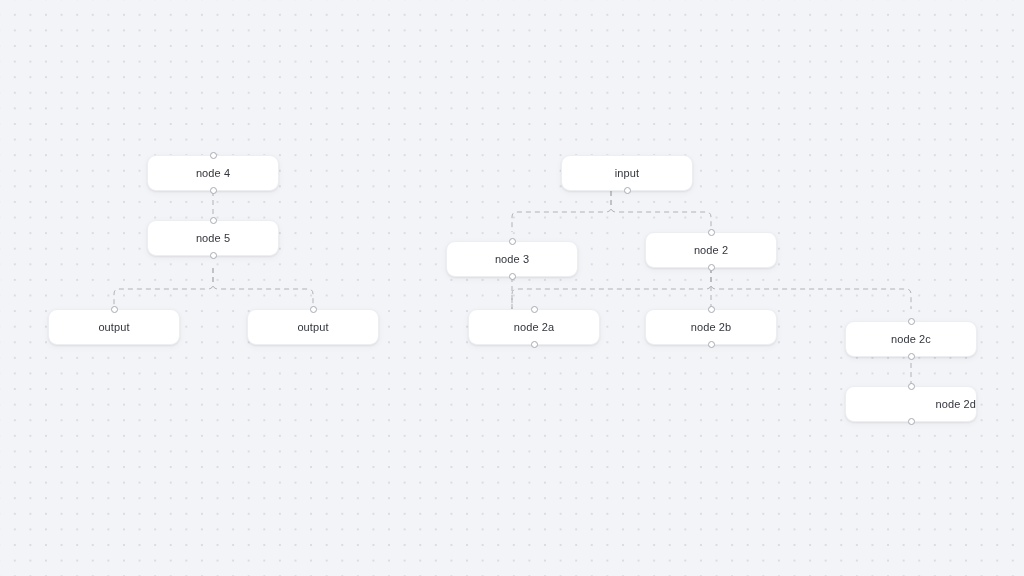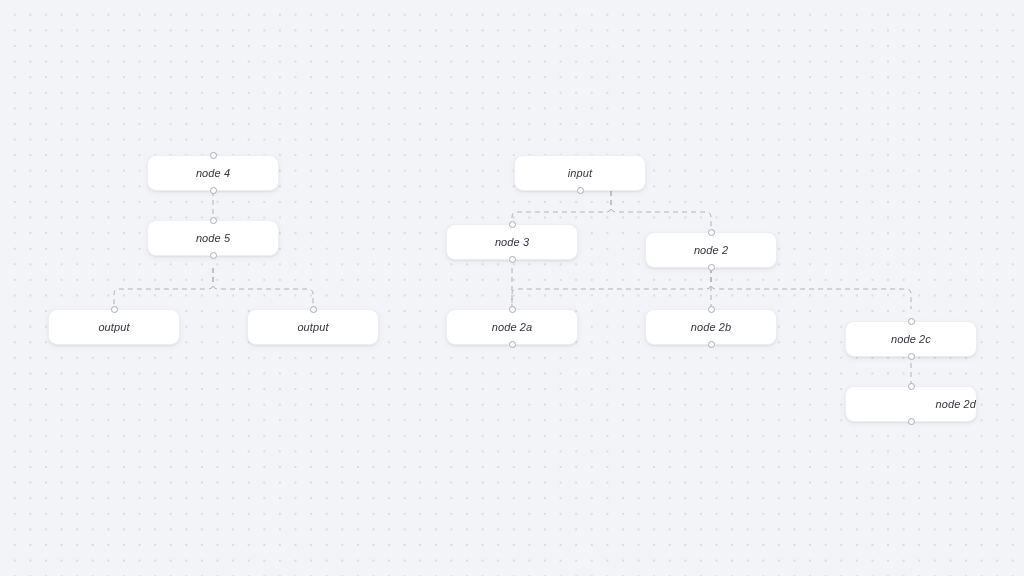--- a/index.html
+++ b/index.html
@@ -18,21 +18,21 @@
   .node {
     position:absolute;
     background:#ffffff;
     border:1px solid #eceef2;
     border-radius:9px;
     box-shadow:0 1px 2px rgba(22,28,45,0.07), 0 2px 7px rgba(22,28,45,0.045);
     display:flex; align-items:center; justify-content:center;
     font-size:11px; color:#32353c; letter-spacing:0.1px;
     user-select:none;
   }
-  .node .label { pointer-events:none;font-style:italic; }
+  .node .label { pointer-events:none; }
   .handle {
     position:absolute; left:50%; width:7px; height:7px;
     margin-left:-3.5px; border-radius:50%;
     background:#ffffff; border:1px solid #a8abb4; box-sizing:border-box;
   }
   .handle.top { top:-4px; }
   .handle.bottom { bottom:-4px; }
 </style>
 </head>
 <body>
@@ -48,48 +48,48 @@
       <path d="M 711 268 L 711 284 Q 711 289 706 289 L 517 289 Q 512 289 512 294 L 512 309" fill="none" stroke="#b1b1b7" stroke-width="1" stroke-dasharray="5 4"></path>
       <path d="M 711 268 L 711 309" fill="none" stroke="#b1b1b7" stroke-width="1" stroke-dasharray="5 4"></path>
       <path d="M 711 268 L 711 284 Q 711 289 716 289 L 906 289 Q 911 289 911 294 L 911 309" fill="none" stroke="#b1b1b7" stroke-width="1" stroke-dasharray="5 4"></path>
       <path d="M 911 345 L 911 386" fill="none" stroke="#b1b1b7" stroke-width="1" stroke-dasharray="5 4"></path>
     </svg>
 <div class="node" style="left: 147px; top: 155px; width: 132px; height: 36px;">
       <div class="handle top"></div>
       <span class="label">node 4</span>
       <div class="handle bottom"></div>
     </div>
-    <div class="node" style="left: 514px; top: 155px; width: 132px; height: 36px; align-items: center;">
+    <div class="node" style="left: 561px; top: 155px; width: 132px; height: 36px; align-items: center;">
       <span class="label">input</span>
       <div class="handle bottom"></div>
     </div>
     <div class="node" style="left: 147px; top: 220px; width: 132px; height: 36px;">
       <div class="handle top"></div>
       <span class="label">node 5</span>
       <div class="handle bottom"></div>
     </div>
-    <div class="node" style="left: 446px; top: 224px; width: 132px; height: 36px;">
+    <div class="node" style="left: 446px; top: 241px; width: 132px; height: 36px;">
       <div class="handle top"></div>
       <span class="label">node 3</span>
       <div class="handle bottom"></div>
     </div>
     <div class="node" style="left: 645px; top: 232px; width: 132px; height: 36px;">
       <div class="handle top"></div>
       <span class="label">node 2</span>
       <div class="handle bottom"></div>
     </div>
     <div class="node" style="left: 48px; top: 309px; width: 132px; height: 36px;">
       <div class="handle top"></div>
       <span class="label">output</span>
     </div>
     <div class="node" style="left: 247px; top: 309px; width: 132px; height: 36px;">
       <div class="handle top"></div>
       <span class="label">output</span>
     </div>
-    <div class="node" style="left: 446px; top: 309px; width: 132px; height: 36px;">
+    <div class="node" style="left: 468px; top: 309px; width: 132px; height: 36px;">
       <div class="handle top"></div>
       <span class="label">node 2a</span>
       <div class="handle bottom"></div>
     </div>
     <div class="node" style="left: 645px; top: 309px; width: 132px; height: 36px; align-items: center;">
       <div class="handle top"></div>
       <span class="label">node 2b</span>
       <div class="handle bottom"></div>
     </div>
     <div class="node" style="left: 845px; top: 321px; width: 132px; height: 36px;">

